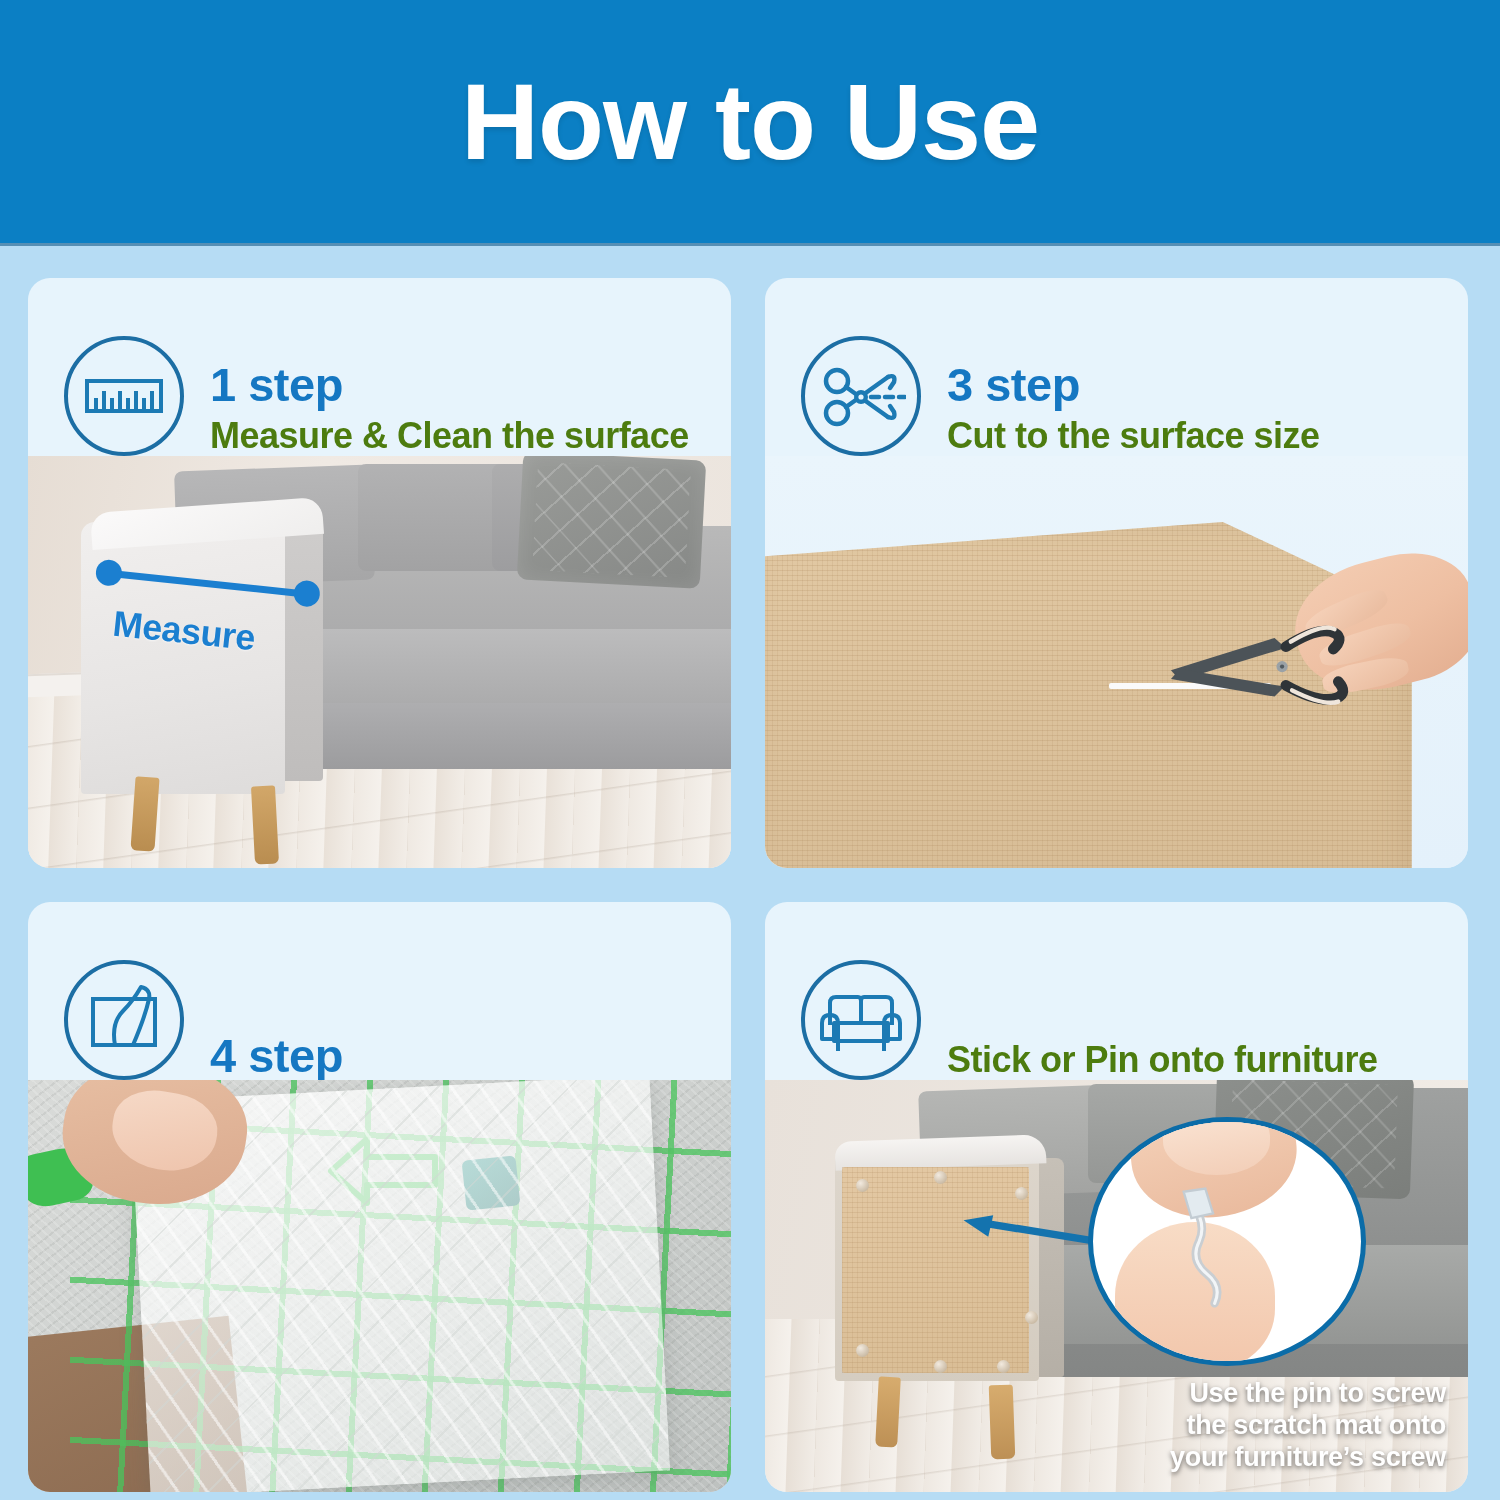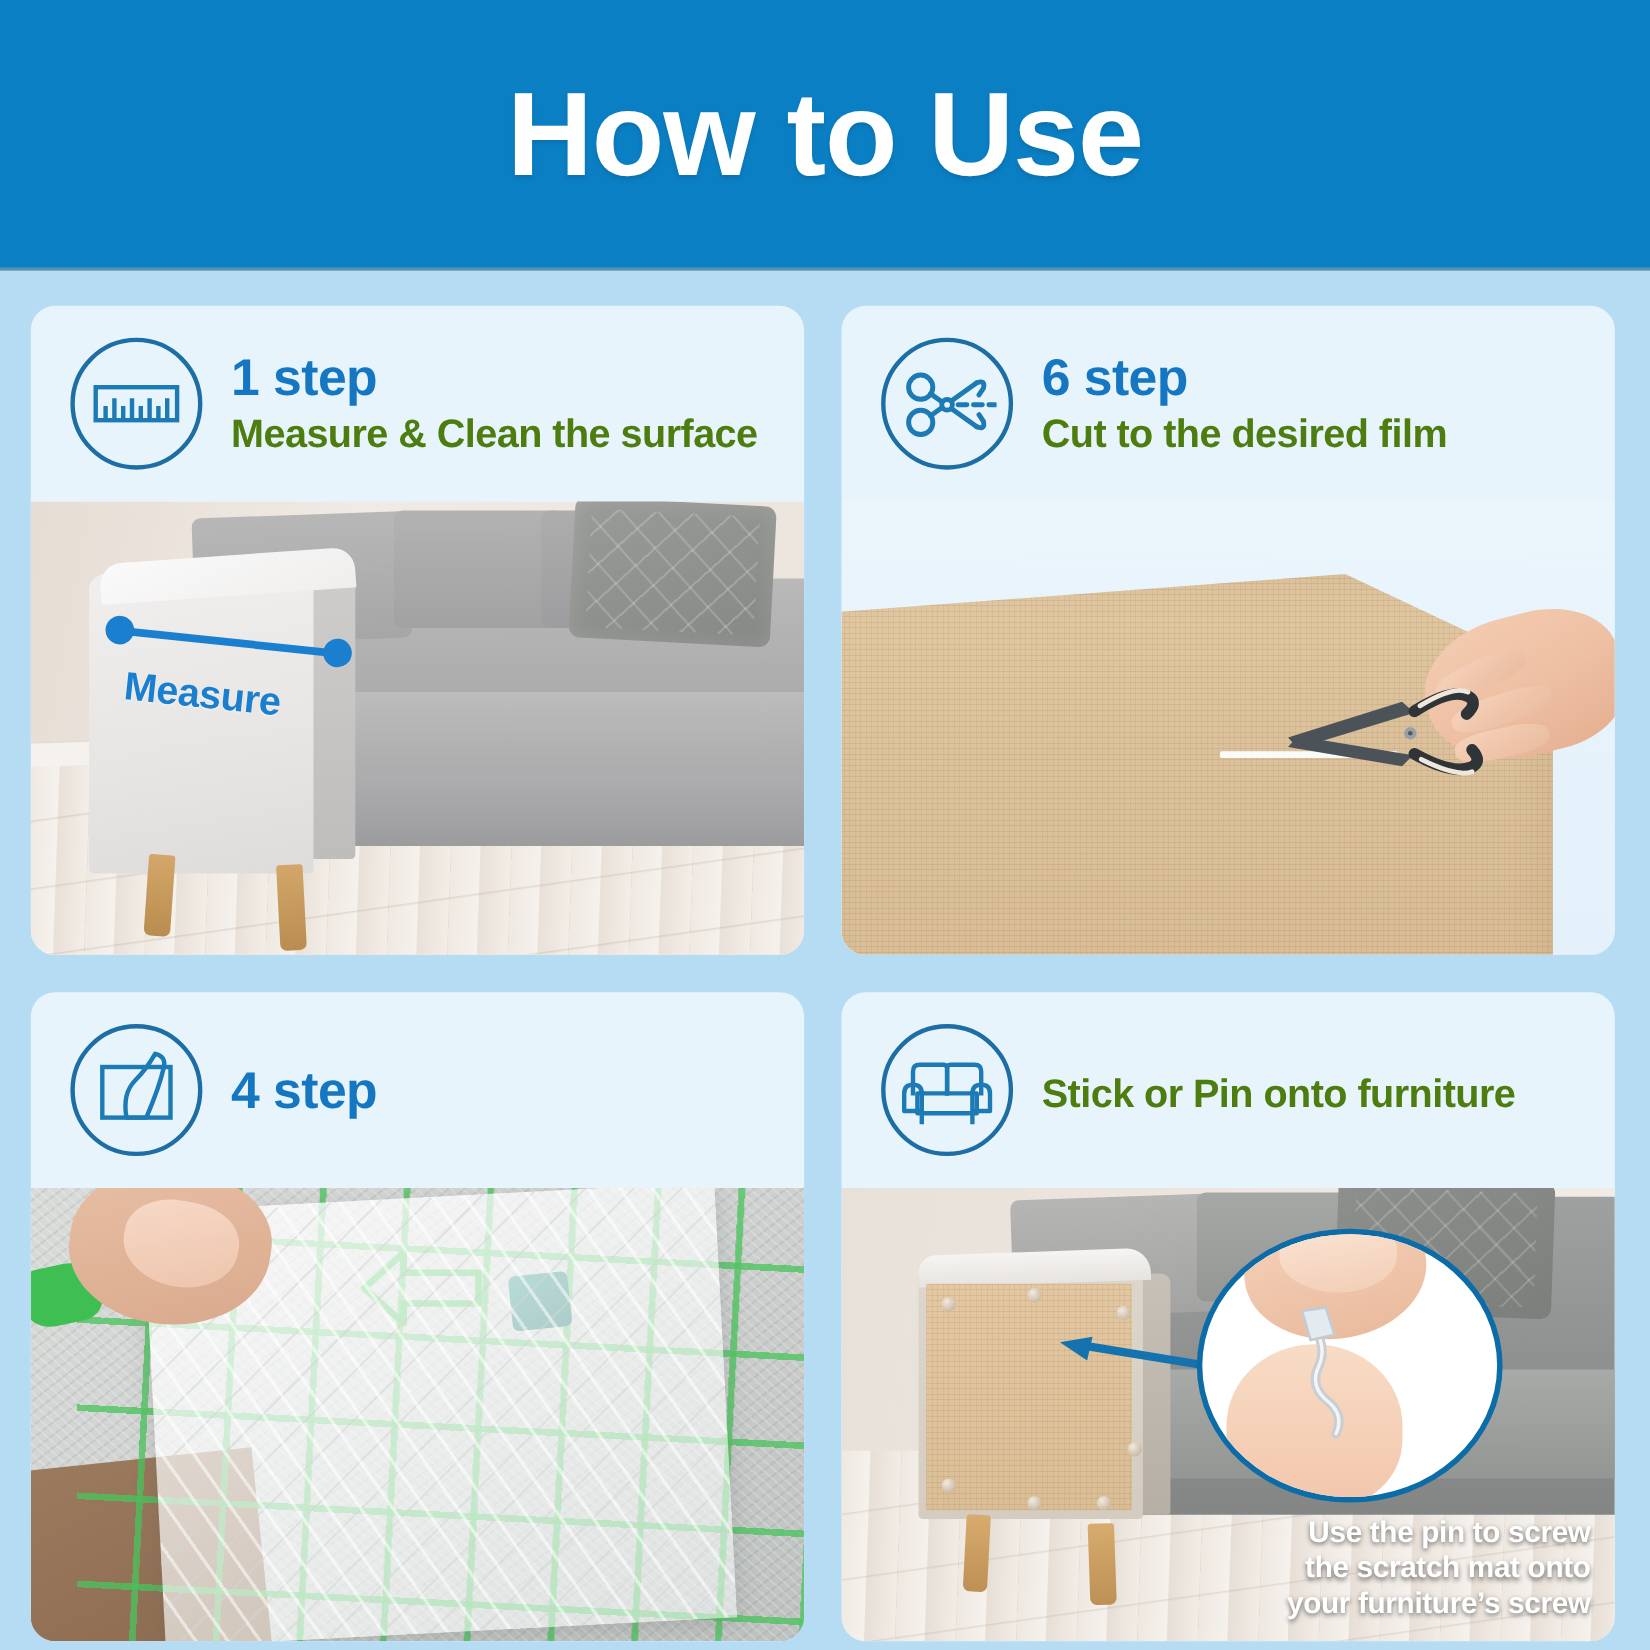--- a/index.html
+++ b/index.html
@@ -40,21 +40,21 @@
     position:relative;
     background:#e7f4fc;
     border-radius:22px;
     overflow:hidden;
   }
 
   
   .card-head{
     position:relative;
     height:178px;
-    display:flex;align-items:center;
+    display:flex;align-items:flex-end;
     padding-left:36px;
     box-sizing:border-box;
   }
   .icon-circle{
     width:120px;height:120px;flex:0 0 120px;
     border:4px solid #1c6ea4;
     border-radius:50%;
     display:flex;align-items:center;justify-content:center;
     box-sizing:border-box;
   }
@@ -307,22 +307,22 @@
             <circle cx="45" cy="44" r="7" fill="#1c7ab4"></circle>
             <circle cx="45" cy="44" r="2.6" fill="#e7f4fc"></circle>
             <g stroke="#1c7ab4" stroke-width="4.5" stroke-linecap="round">
               <line x1="55" y1="44" x2="63" y2="44"></line>
               <line x1="69" y1="44" x2="77" y2="44"></line>
               <line x1="83" y1="44" x2="89" y2="44"></line>
             </g>
           </svg>
         </div>
         <div class="head-text">
-          <div class="step-label">6 step</div>
-          <div class="step-desc">Cut to the desired film</div>
+          <div class="step-label">3 step</div>
+          <div class="step-desc">Cut to the surface size</div>
         </div>
       </div>
 
       <div class="photo">
         <div class="p2-bg"></div>
         <div class="p2-mat"></div>
         <div class="p2-cutline"></div>
 
         <div class="p2-scissors">
           <div class="p2-hand"></div>

